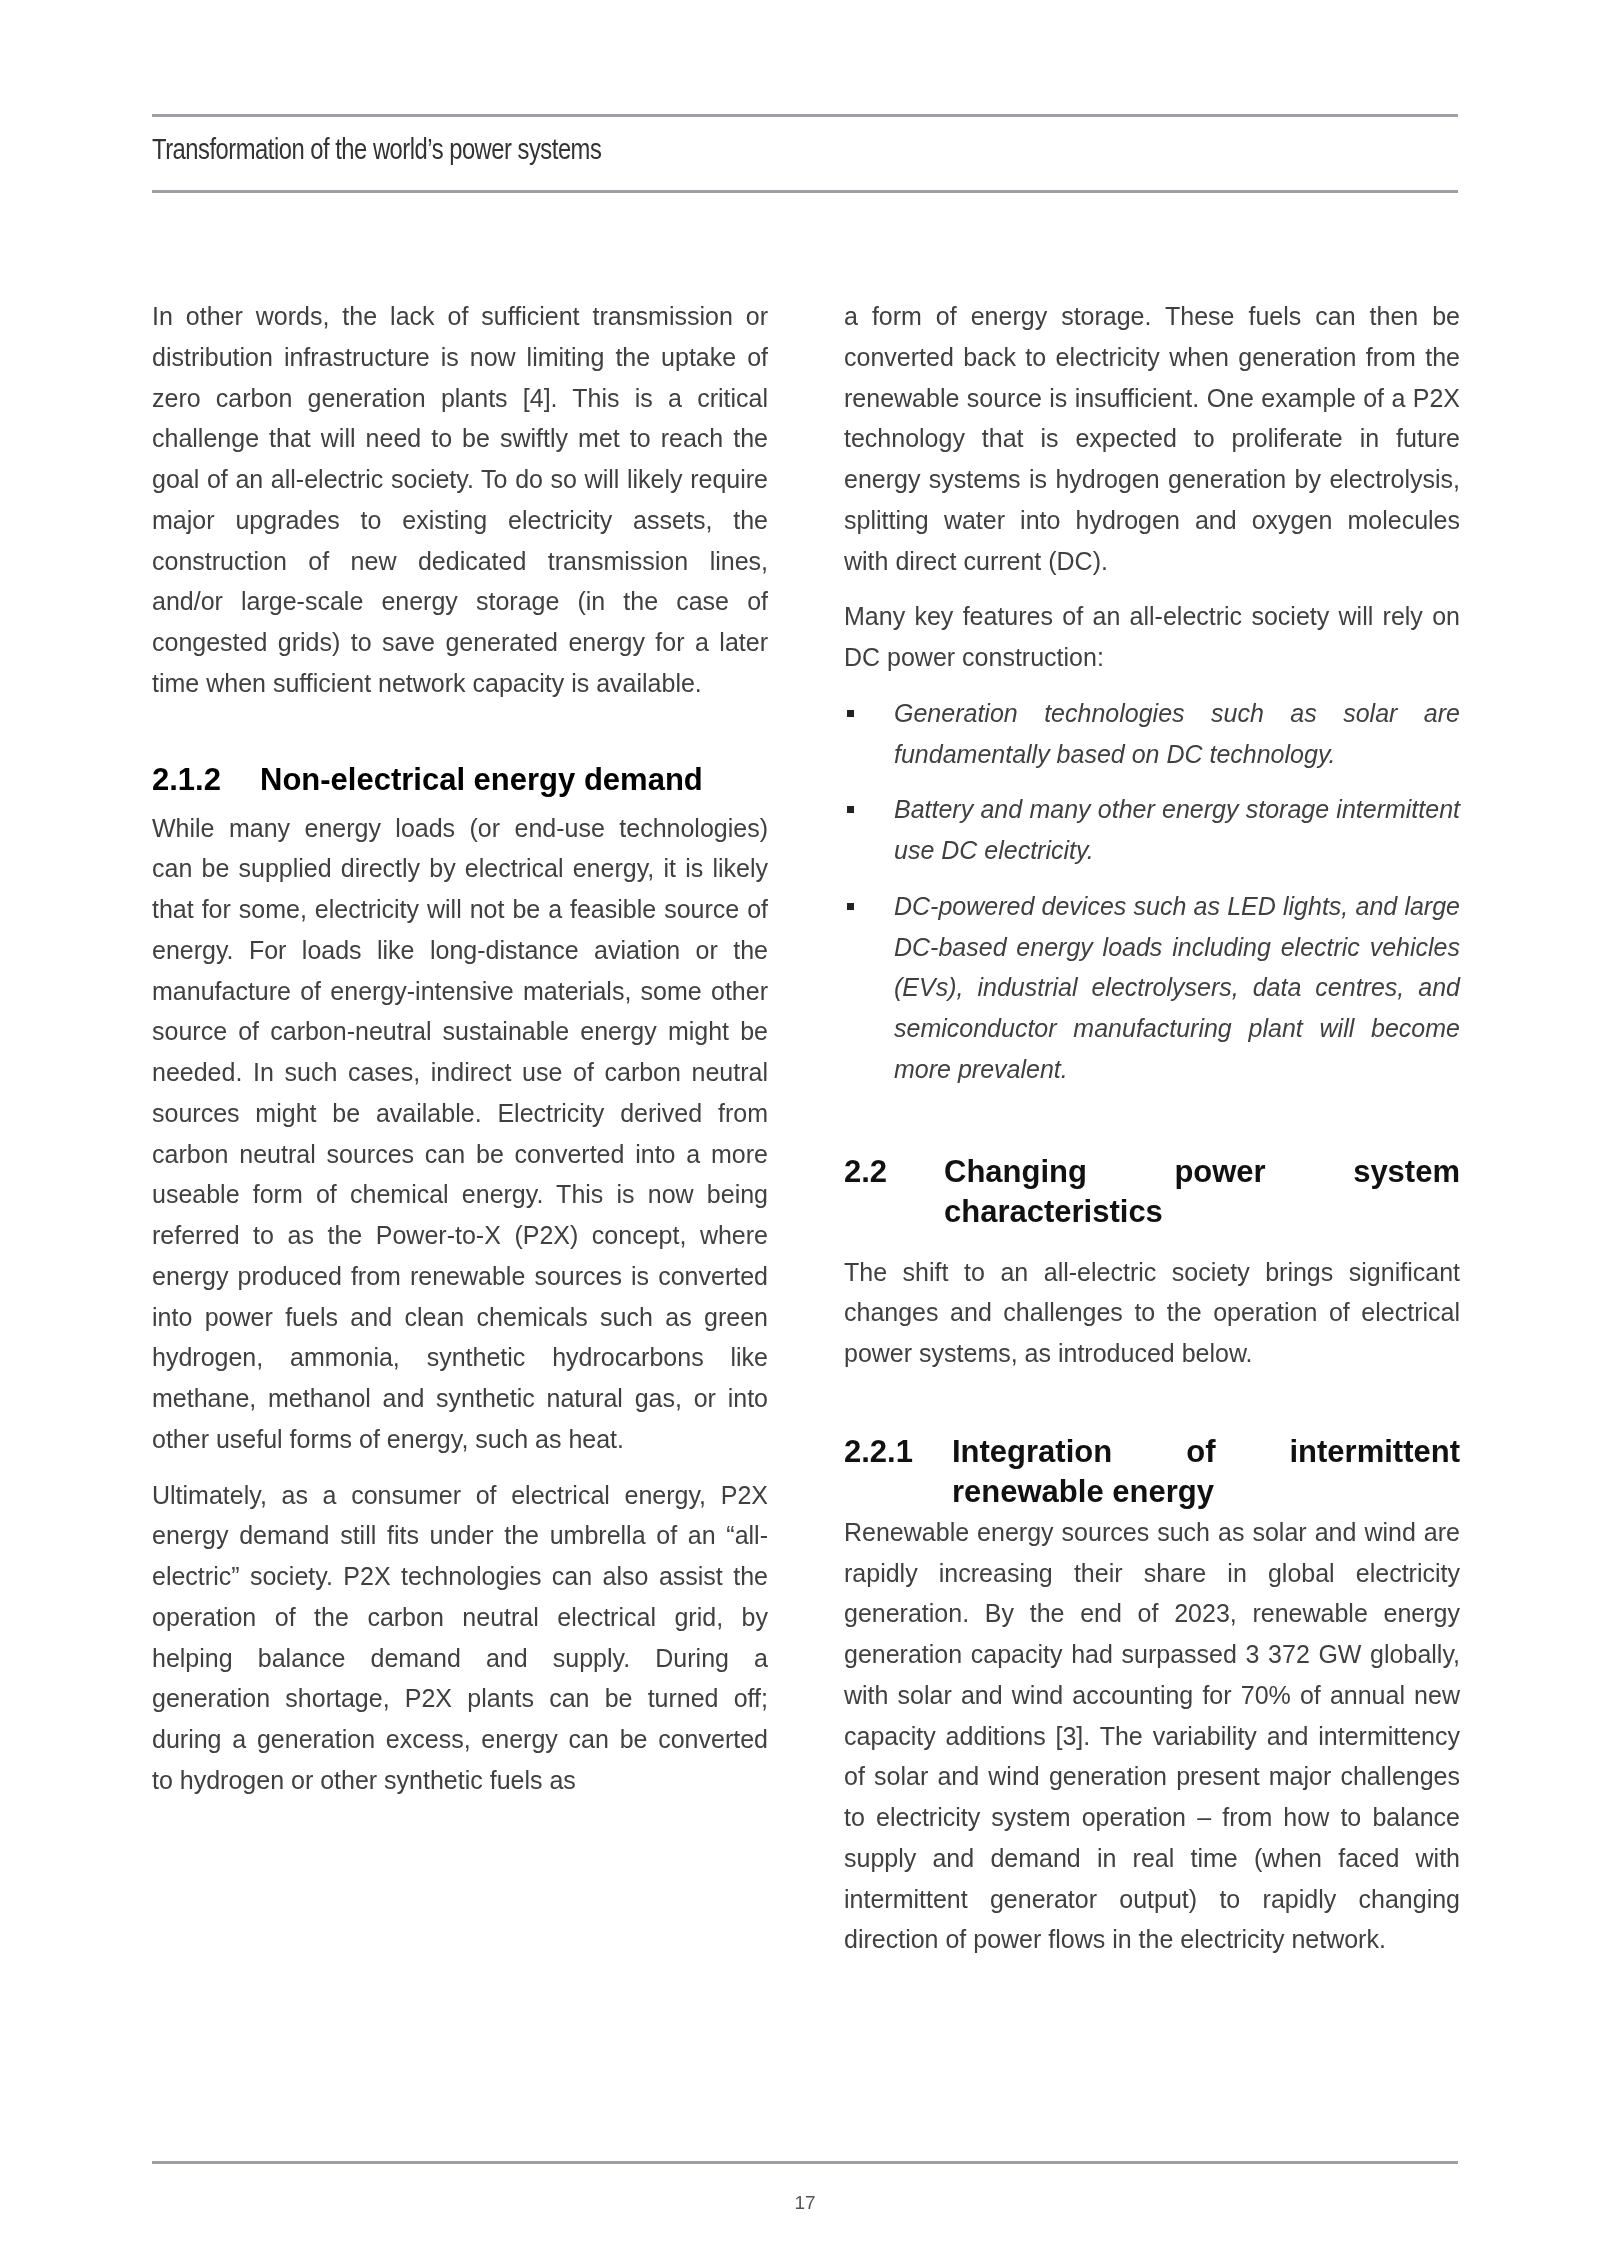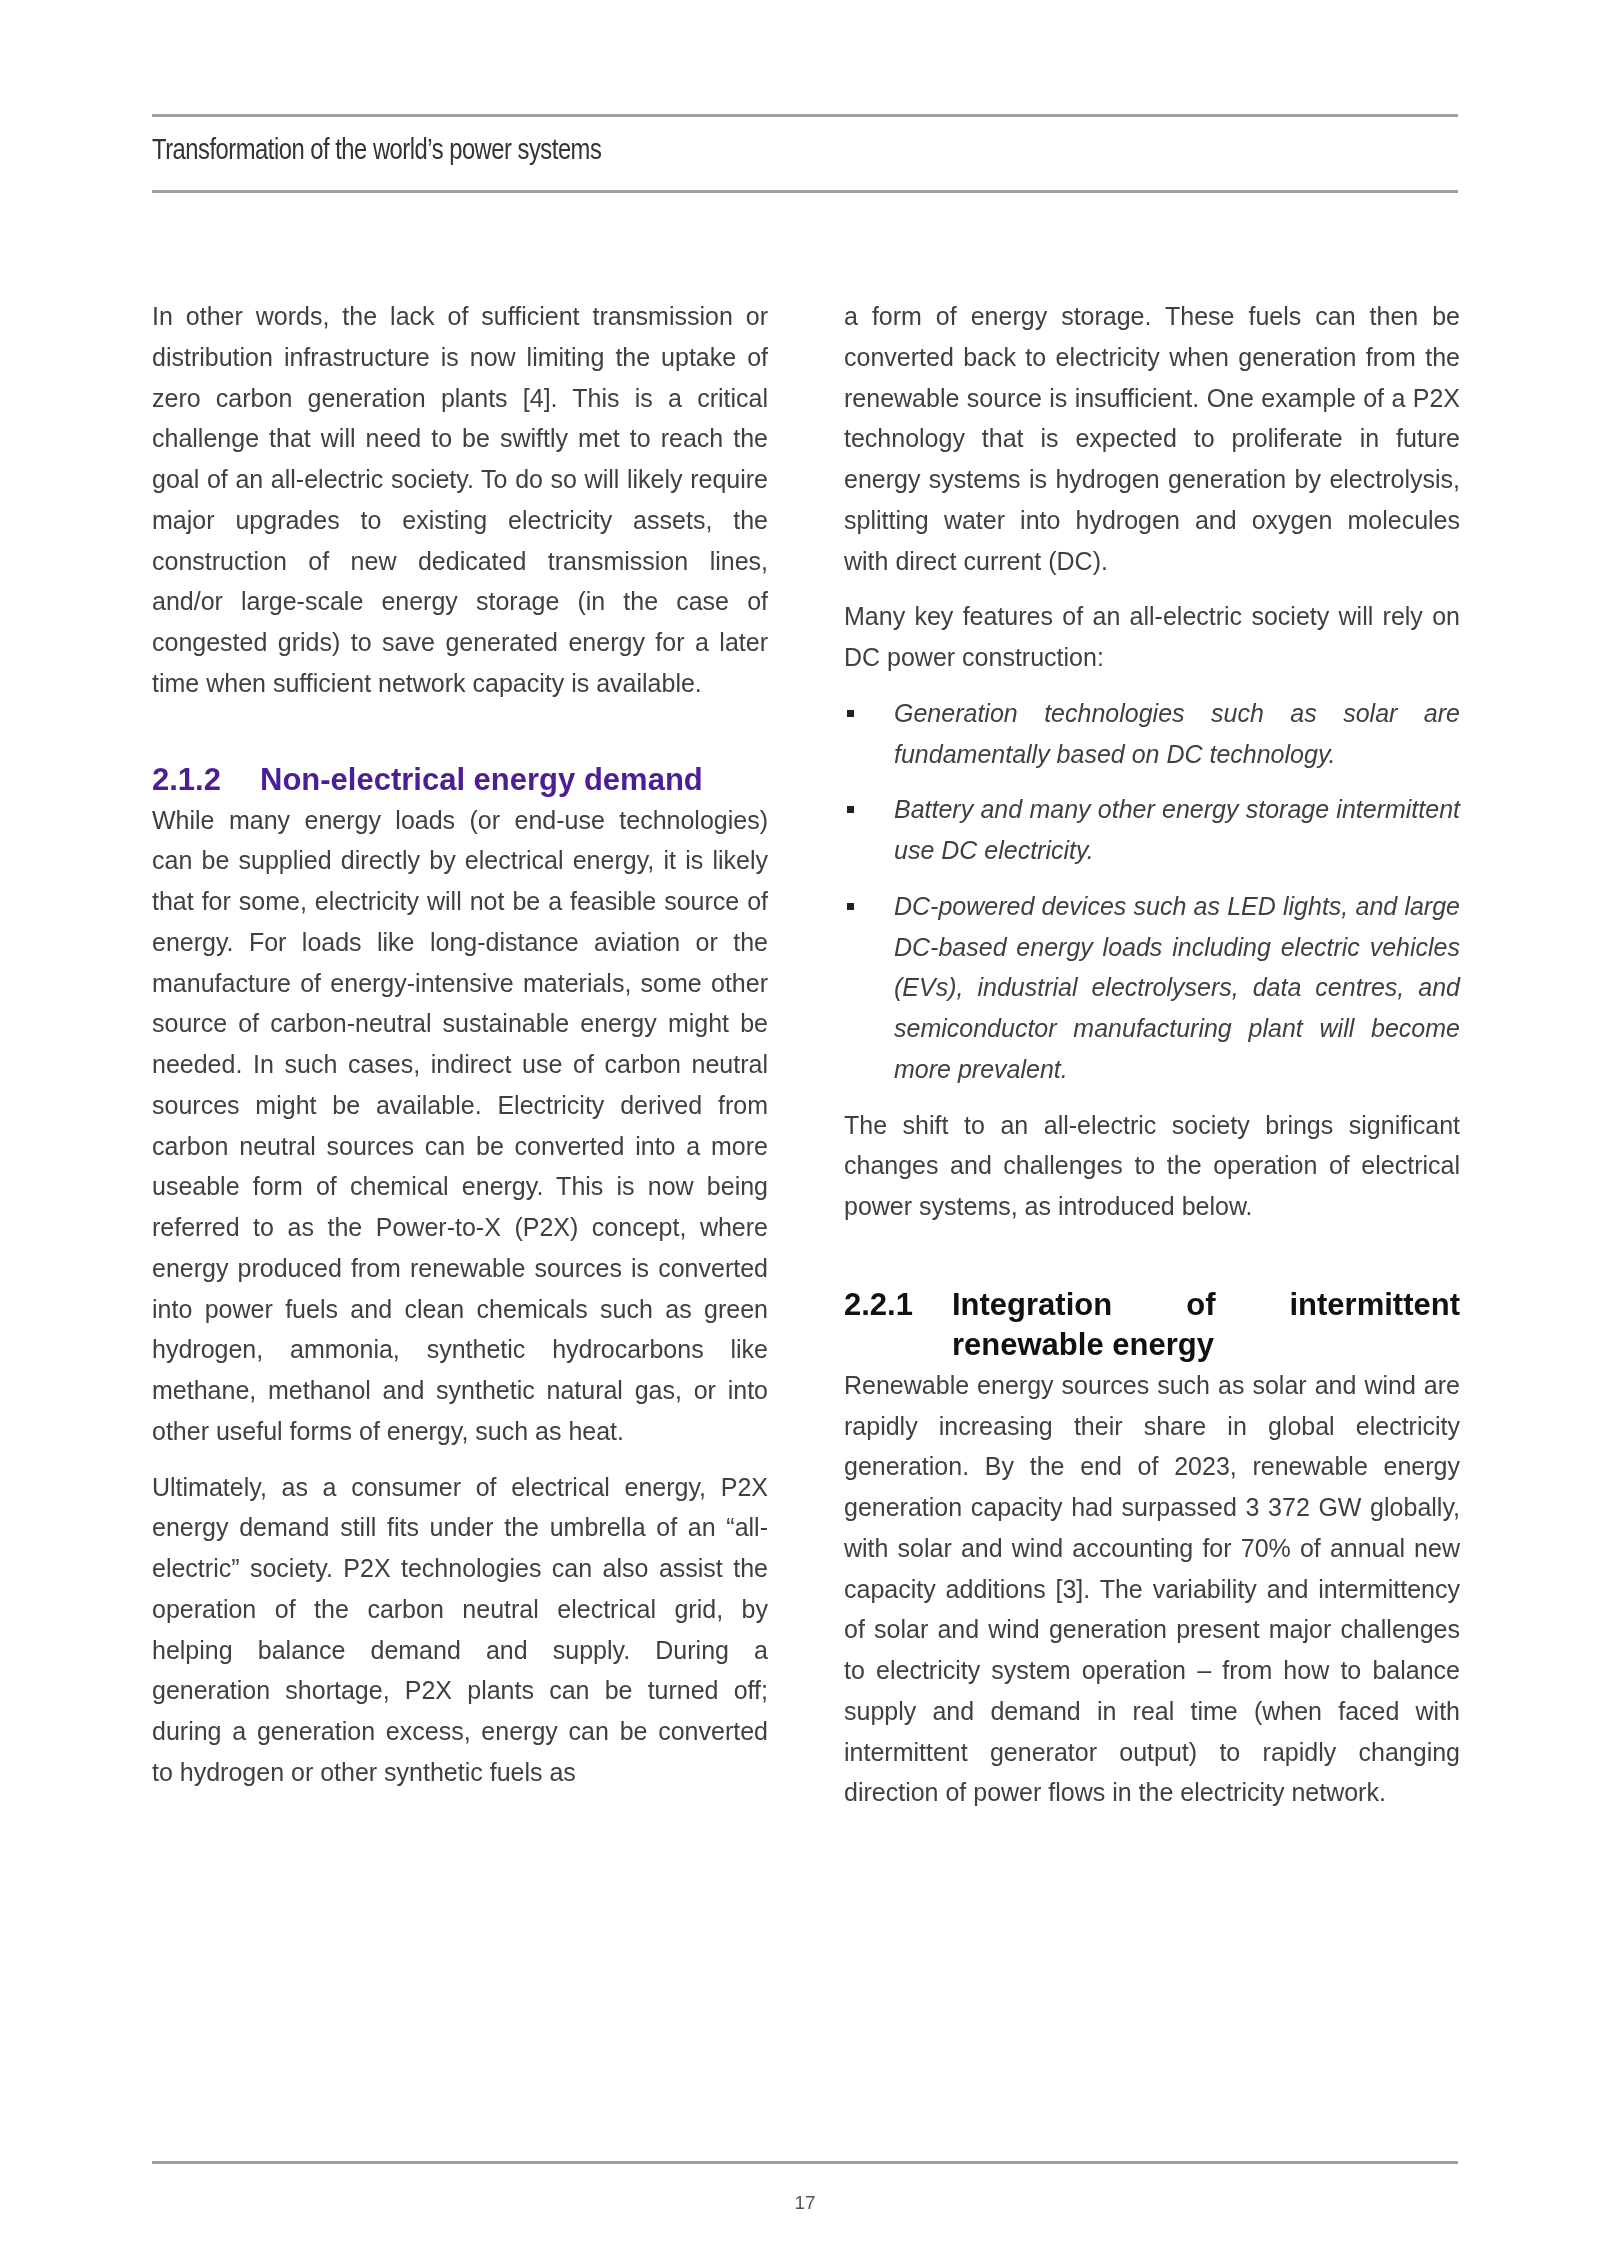--- a/index.html
+++ b/index.html
@@ -12,21 +12,21 @@
   .running-header { position: absolute; left: 152px; top: 133px; font-size: 29px;
          font-family: "Liberation Sans Narrow", "Liberation Sans", sans-serif;
          color: #333; letter-spacing: -0.6px; transform: scaleX(0.82); transform-origin: left center; white-space: nowrap; }
   .page-number { position: absolute; left: 0; width: 1610px; text-align: center; top: 2192px;
          font-size: 19px; color: #555; }
   .col { position: absolute; top: 296px; width: 616px; font-size: 25px; line-height: 40.75px;
          text-align: justify; color: #404040; font-weight: 300; }
   .col.left { left: 152px; }
   .col.right { left: 844px; }
   .col p { margin: 0 0 15px 0; hyphens: none; }
-  .h3 { margin: 56px 0 0 0; font-size: 31px; line-height: 40px; font-weight: bold; color: #4c1d95;
+  .h3 { margin: 56px 0 8px 0; font-size: 31px; line-height: 40px; font-weight: bold; color: #000000;
         display: flex; }
   .h3 .num { width: 108px; flex: 0 0 auto; }
   .h2 { margin: 62px 0 20px 0; font-size: 31px; line-height: 40px; font-weight: bold; color: #111;
         display: flex; }
   .h2 .num { width: 100px; flex: 0 0 auto; }
   .h3r { margin: 58px 0 0 0; font-size: 31px; line-height: 40px; font-weight: bold; color: #111; display: flex; justify-content: flex-end; }
   .h3r .num { width: 108px; flex: 0 0 auto; }
   ul.bullets { list-style: none; margin: 0 0 0 0; padding: 0; }
   ul.bullets li { position: relative; padding-left: 50px; margin-bottom: 15px; font-style: italic; }
   ul.bullets li .bullet { position: absolute; left: 3px; top: 17px; width: 7px; height: 7px; background: #222; }
@@ -61,20 +61,24 @@
     <li>
       <span class="bullet"></span>
       <span>Battery and many other energy storage intermittent use DC electricity.</span>
     </li>
     <li>
       <span class="bullet"></span>
       <span>DC-powered devices such as LED lights, and large DC-based energy loads including electric vehicles (EVs), industrial electrolysers, data centres, and semiconductor manufacturing plant will become more prevalent.</span>
     </li>
   </ul>
 
+  <div class="h2">
+    <span class="num">2.2</span>
+    <span>Changing power system characteristics</span>
+  </div>
   <p>The shift to an all-electric society brings significant changes and challenges to the operation of electrical power systems, as introduced below.</p>
 
   <div class="h3r">
     <span class="num">2.2.1</span>
     <span>Integration of intermittent renewable energy</span>
   </div>
   <p>Renewable energy sources such as solar and wind are rapidly increasing their share in global electricity generation. By the end of 2023, renewable energy generation capacity had surpassed 3 372 GW globally, with solar and wind accounting for 70% of annual new capacity additions [3]. The variability and intermittency of solar and wind generation present major challenges to electricity system operation – from how to balance supply and demand in real time (when faced with intermittent generator output) to rapidly changing direction of power flows in the electricity network.</p>
 </div>
 
 <div class="rule foot"></div>

